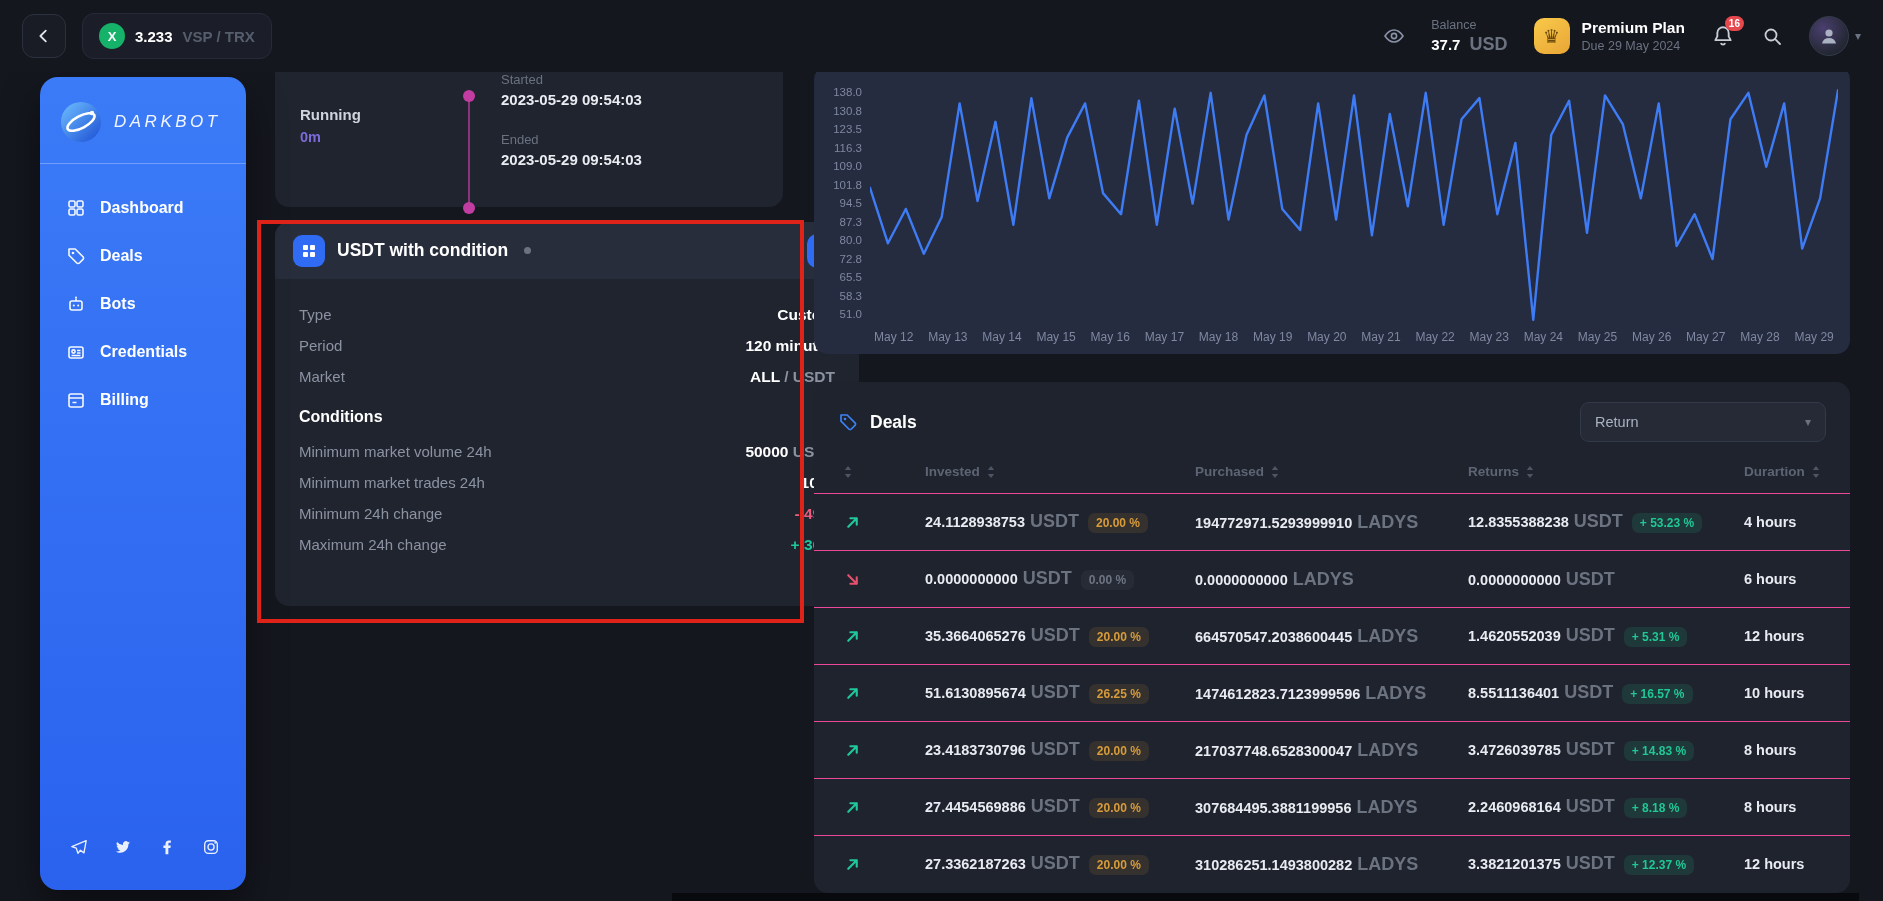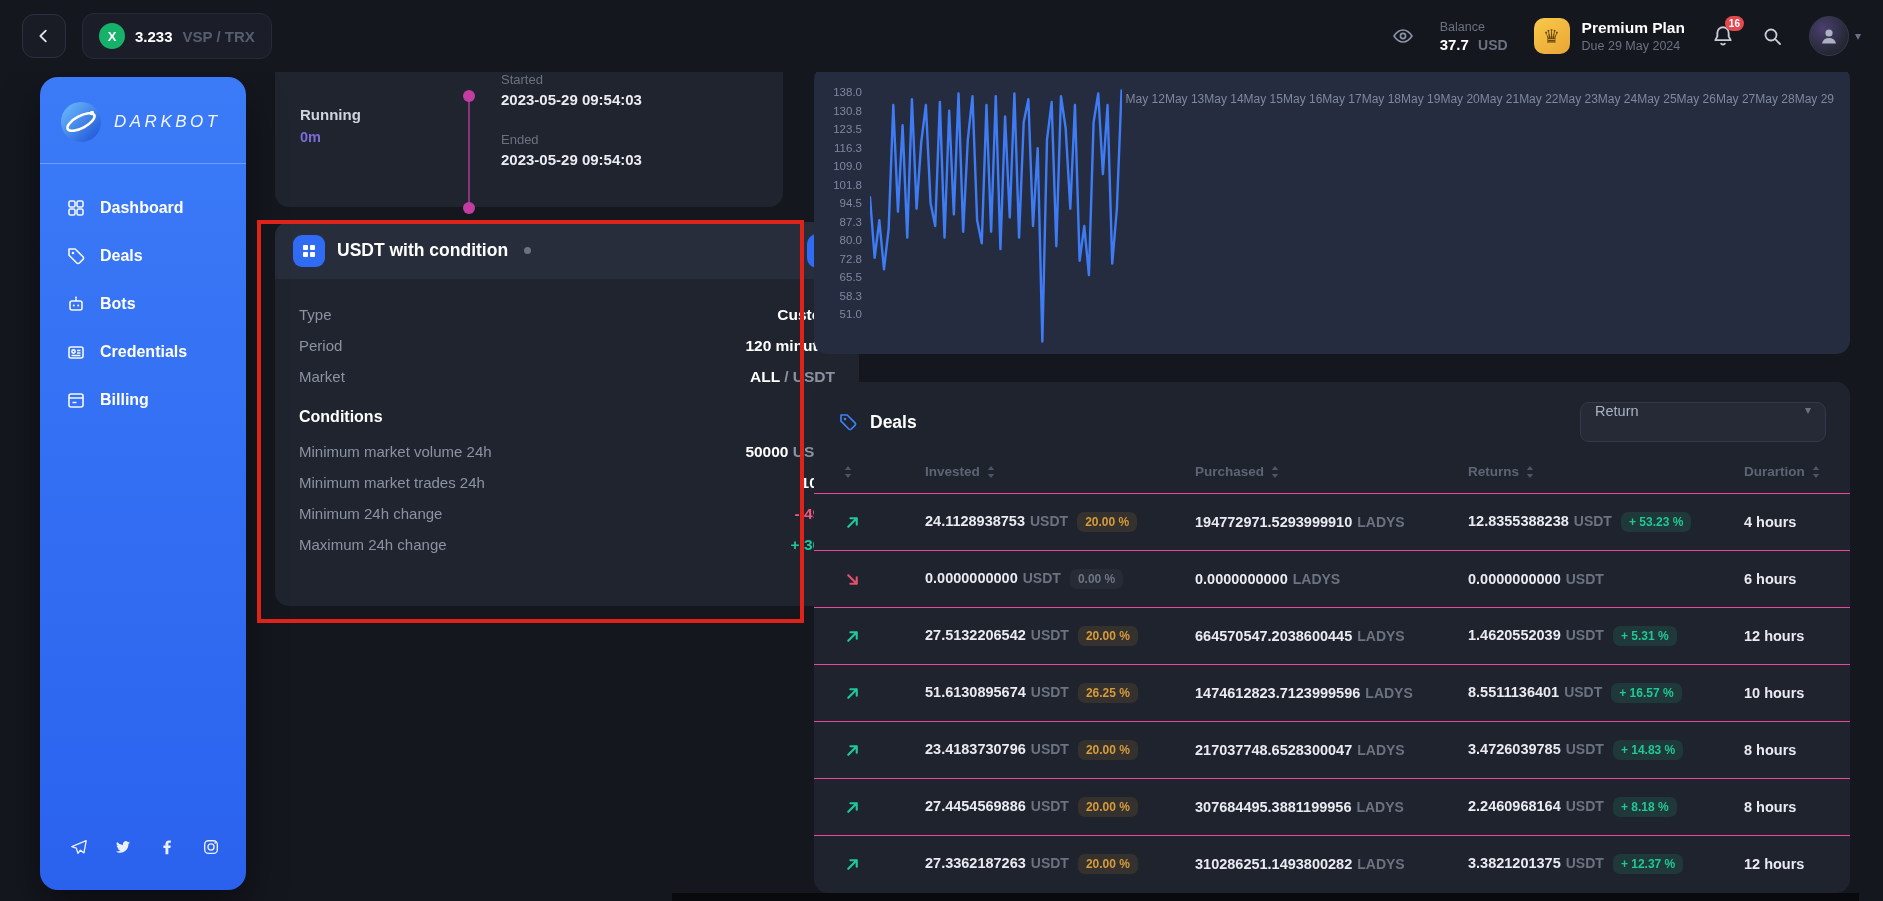--- a/index.html
+++ b/index.html
@@ -73,40 +73,40 @@
   .kv-value.danger { color:#ef5a7d; }
   .kv-value.success { color:#1fc79a; }
   .conditions-title { margin:16px 0 10px; font-size:16px; font-weight:700; color:#fff; }
 
   
   .annotation { position:absolute; left:257px; top:220px; width:547px; height:403px; border:4px solid #e02318; z-index:40; pointer-events:none; }
 
   
   .chart-card { position:absolute; left:814px; top:66px; width:1036px; height:288px; background:#252c40; border-radius:14px; padding:20px 12px 8px 14px; display:flex; z-index:5; }
   .y-axis { display:flex; flex-direction:column; justify-content:space-between; align-items:flex-end; width:42px; padding:0 8px 26px 0; color:#7e88a0; font-size:11.5px; }
-  .chart-main { flex:1; display:flex; flex-direction:row; min-width:0;text-align:right; }
+  .chart-main { flex:1; display:flex; flex-direction:column; min-width:0;text-align:right; }
   .chart-plot { flex:1; }
   .chart-plot svg { width:100%; height:100%; display:block; }
   .x-axis { height:22px; display:flex; justify-content:space-between; padding:6px 4px 0; color:#7e88a0; font-size:12px; white-space:nowrap; }
 
   
   .deals-card { position:absolute; left:814px; top:382px; width:1036px; height:511px; background:#1f232d; border-radius:14px; overflow:hidden; z-index:5; }
   .deals-header { display:flex; align-items:center; padding:20px 24px 14px; }
   .deals-tag-icon { color:#3b82f6; display:flex; }
   .deals-title { font-size:17.5px; font-weight:700; margin-left:12px; color:#fff; }
-  .select { margin-left:auto; width:246px; height:40px; background:#252a36; border:1px solid #333a49; border-radius:9px; display:flex; align-items:flex-start; padding:0 14px; color:#aab2c1; font-size:14.5px; cursor:pointer; }
+  .select { margin-left:auto; width:246px; height:40px; background:#252a36; border:1px solid #333a49; border-radius:9px; display:flex; align-items:center; padding:0 14px; color:#aab2c1; font-size:14.5px; cursor:pointer; }
   .select .chev { margin-left:auto; color:#6b7280; font-size:12px; }
   .t-head { display:grid; grid-template-columns:81px 270px 273px 276px auto; padding:8px 24px 14px 30px; color:#5d6575; font-size:13.5px; font-weight:600; align-items:center; }
   .t-head .hcell { display:flex; align-items:center; gap:7px; cursor:pointer; }
   .sort-icon { color:#4e5564; display:flex; }
   .deal-row { display:grid; grid-template-columns:81px 270px 273px 276px auto; padding:0 24px 0 30px; height:57px; align-items:center; border-top:1px solid #ec4899; font-size:14.5px; cursor:pointer; }
   .arrow { display:flex; width:20px; }
   .arrow.up { color:#1fc79a; } .arrow.down { color:#e5506e; }
   .amt { font-weight:700; color:#e8ebf1; }
-  .cur { color:#6b7280; font-weight:600; margin-left:5px; font-size:14px; }
+  .cur { color:#6b7280; font-weight:600; margin-left:5px; font-size:18px; }
   .badge { display:inline-block; margin-left:9px; padding:3px 8px; border-radius:7px; font-size:12px; font-weight:700; }
   .badge.amber { color:#d79b3a; background:rgba(215,155,58,.12); }
   .badge.muted { color:#6e7584; background:#262b36; }
   .badge.green { color:#21c795; background:rgba(33,199,149,.13); }
   .dur { font-weight:700; color:#e8ebf1; }
 
   .bottom-strip { position:absolute; left:672px; top:893px; width:1187px; height:8px; background:#090a0e; }
 </style>
 </head>
 <body>
@@ -463,21 +463,21 @@
           <div class="dur">6 hours</div>
         </div>
         <div class="deal-row">
           <div>
             <span class="arrow up">
               <svg width="17" height="17" viewBox="0 0 16 16" fill="none" stroke="currentColor" stroke-width="2" stroke-linecap="round" stroke-linejoin="round">
                 <path d="M4 12 12 4M6 4h6v6"></path>
               </svg>
             </span>
           </div>
-          <div><span class="amt">27.5132206542</span><span class="cur">USDT</span><span class="badge amber">20.00 %</span></div>
+          <div><span class="amt">35.3664065276</span><span class="cur">USDT</span><span class="badge amber">20.00 %</span></div>
           <div><span class="amt">664570547.2038600445</span><span class="cur">LADYS</span></div>
           <div><span class="amt">1.4620552039</span><span class="cur">USDT</span><span class="badge green">+ 5.31 %</span></div>
           <div class="dur">12 hours</div>
         </div>
         <div class="deal-row">
           <div>
             <span class="arrow up">
               <svg width="17" height="17" viewBox="0 0 16 16" fill="none" stroke="currentColor" stroke-width="2" stroke-linecap="round" stroke-linejoin="round">
                 <path d="M4 12 12 4M6 4h6v6"></path>
               </svg>

